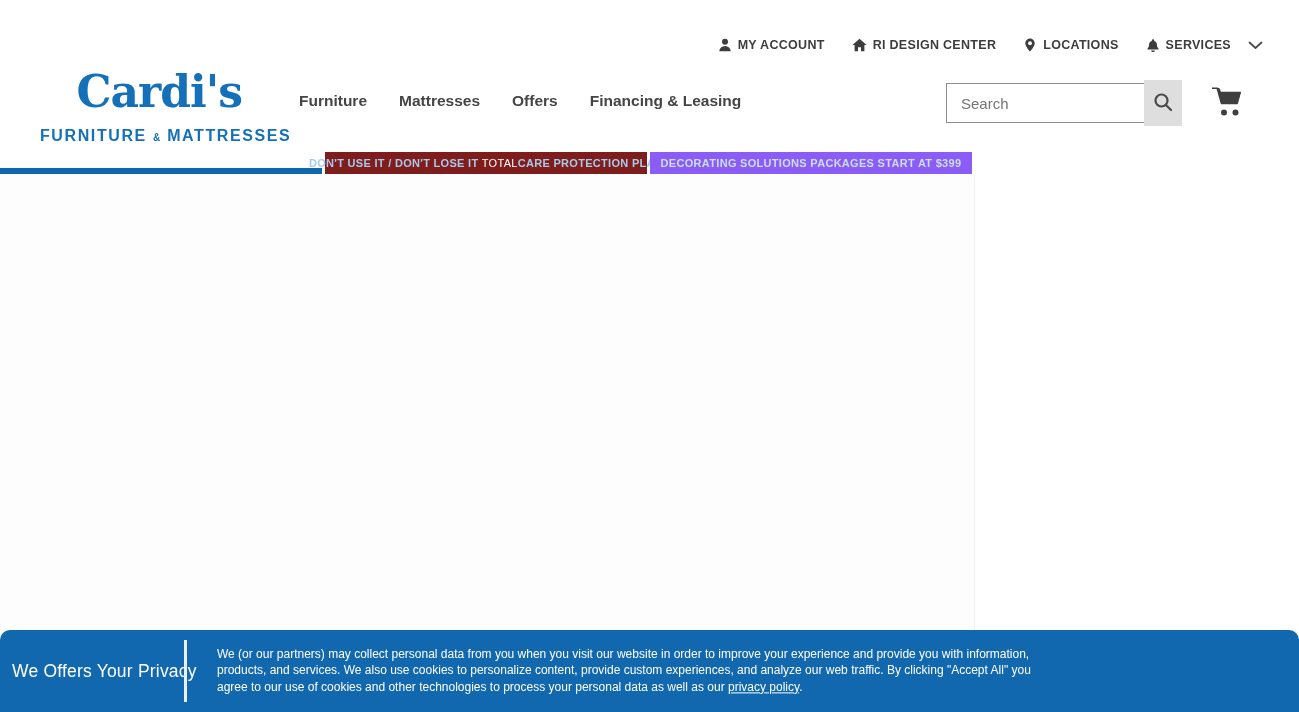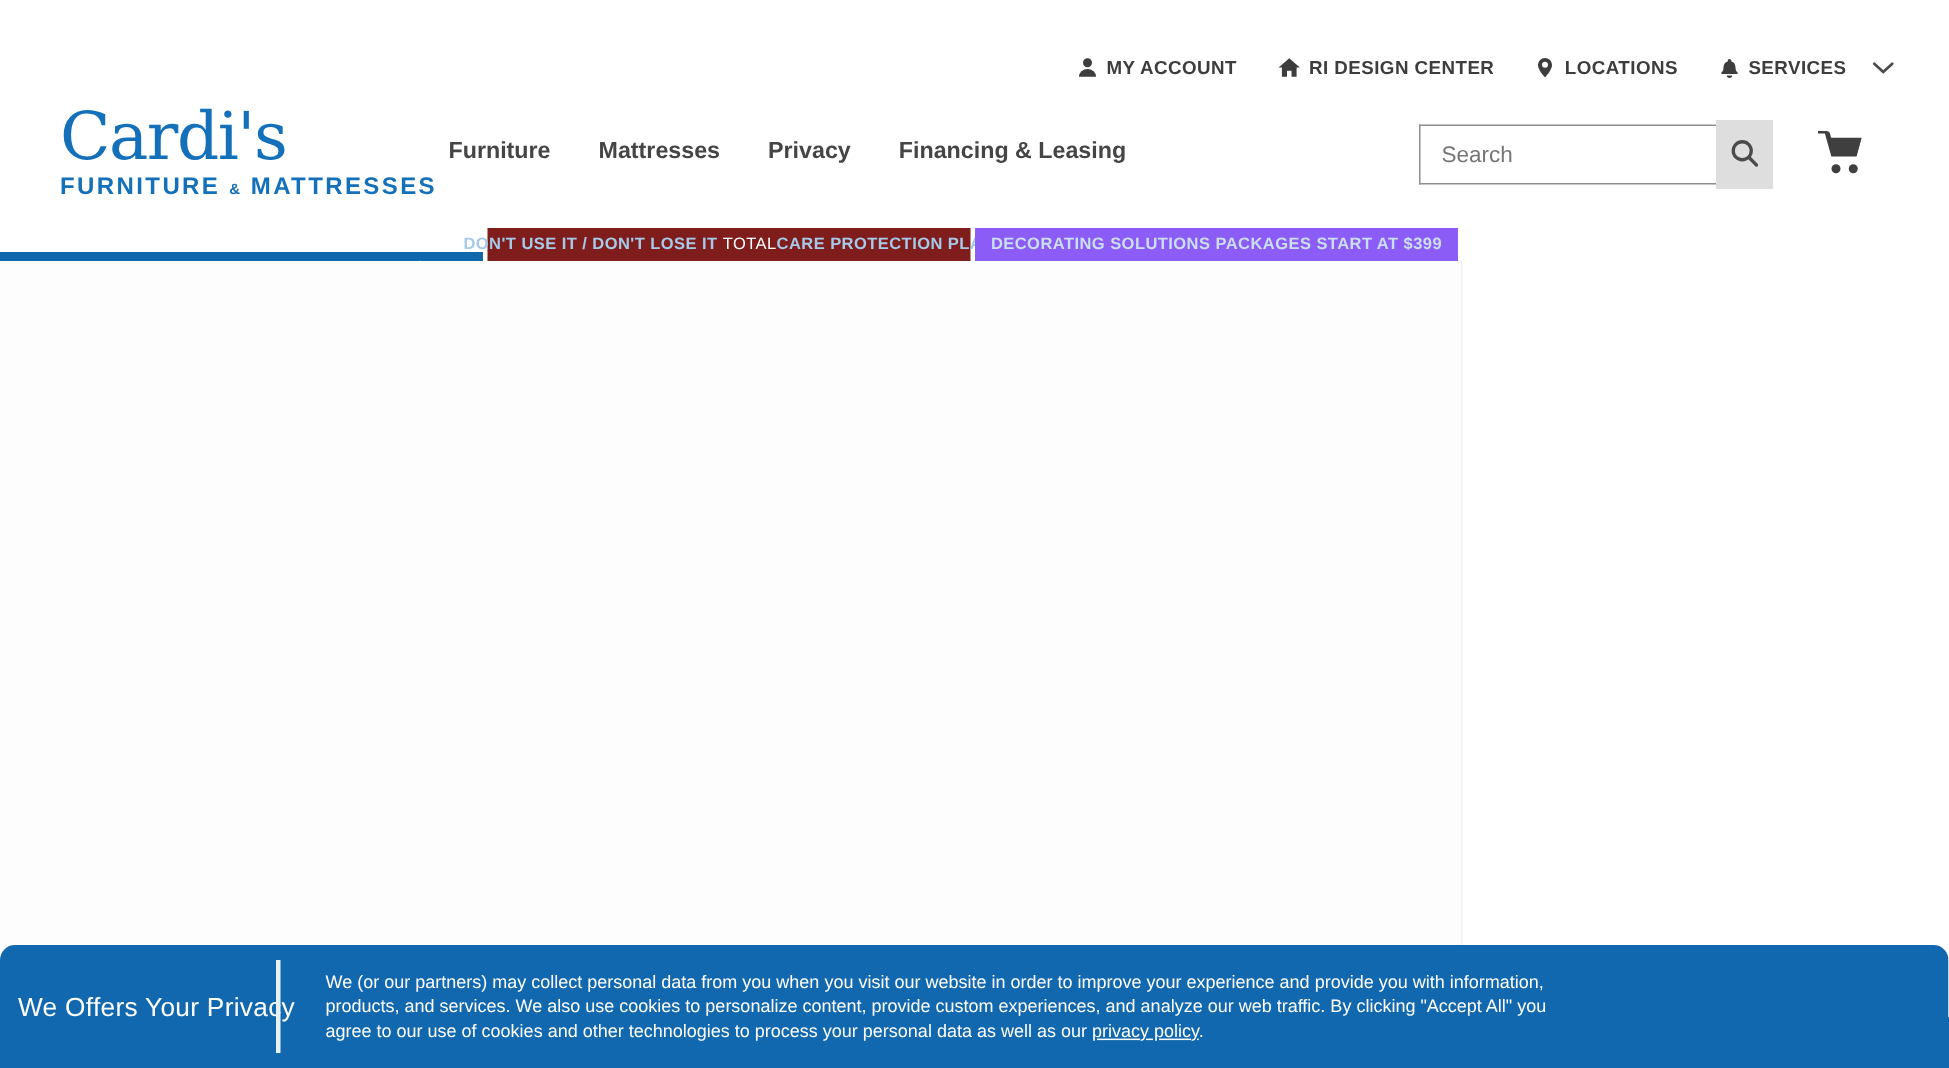--- a/index.html
+++ b/index.html
@@ -16,25 +16,25 @@
   .utility-item {
     display: flex; align-items: center; gap: 6px;
     font-size: 12.5px; font-weight: 600; letter-spacing: .3px; color: #3d3d3d;
     cursor: pointer;
   }
   .utility-item svg { display: block; }
   .chevron { margin-left: -10px; cursor: pointer; display: flex; align-items: center; }
 
   .logo { position: absolute; left: 40px; top: 70px; width: 202px; cursor: pointer; }
   .logo-title {
-    font-family: "DejaVu Serif", serif; font-weight: 400;
-    font-size: 44px; line-height: 44px; color: #1470b8; letter-spacing: -1px;
+    font-family: "DejaVu Serif", serif; font-weight: 700;
+    font-size: 44px; line-height: 44px; color: #1470b8; letter-spacing: -1px; text-align: right;
   }
   .logo-sub {
-    margin-top: 2px; color: #1470b8; font-size: 16px; font-weight: 600;
+    margin-top: 13px; color: #1470b8; font-size: 16px; font-weight: 600;
     letter-spacing: 1.6px; white-space: nowrap;
   }
   .logo-sub .amp { font-size: 10px; letter-spacing: 1px; }
 
   .main-nav {
     position: absolute; left: 299px; top: 92px;
     display: flex; gap: 32px; align-items: center;
   }
   .main-nav a {
     font-size: 15.5px; font-weight: 700; color: #454545; text-decoration: none;
@@ -141,21 +141,21 @@
   </nav>
 
   <div class="logo">
     <div class="logo-title">Cardi's</div>
     <div class="logo-sub"><span>FURNITURE</span> <span class="amp">&amp;</span> <span>MATTRESSES</span></div>
   </div>
 
   <nav class="main-nav">
     <a>Furniture</a>
     <a>Mattresses</a>
-    <a>Privacy</a>
+    <a>Offers</a>
     <a>Financing &amp; Leasing</a>
   </nav>
 
   <div class="search-wrap">
     <input class="search-input" type="text" placeholder="Search" style="">
     <button class="search-btn">
       <span>
         <svg width="20" height="20" viewBox="0 0 20 20" fill="none">
             <circle cx="8.5" cy="8.5" r="6" stroke="#4a4a4a" stroke-width="2.2"></circle>
             <path d="M13 13 L18 18" stroke="#4a4a4a" stroke-width="2.2" stroke-linecap="round"></path>

